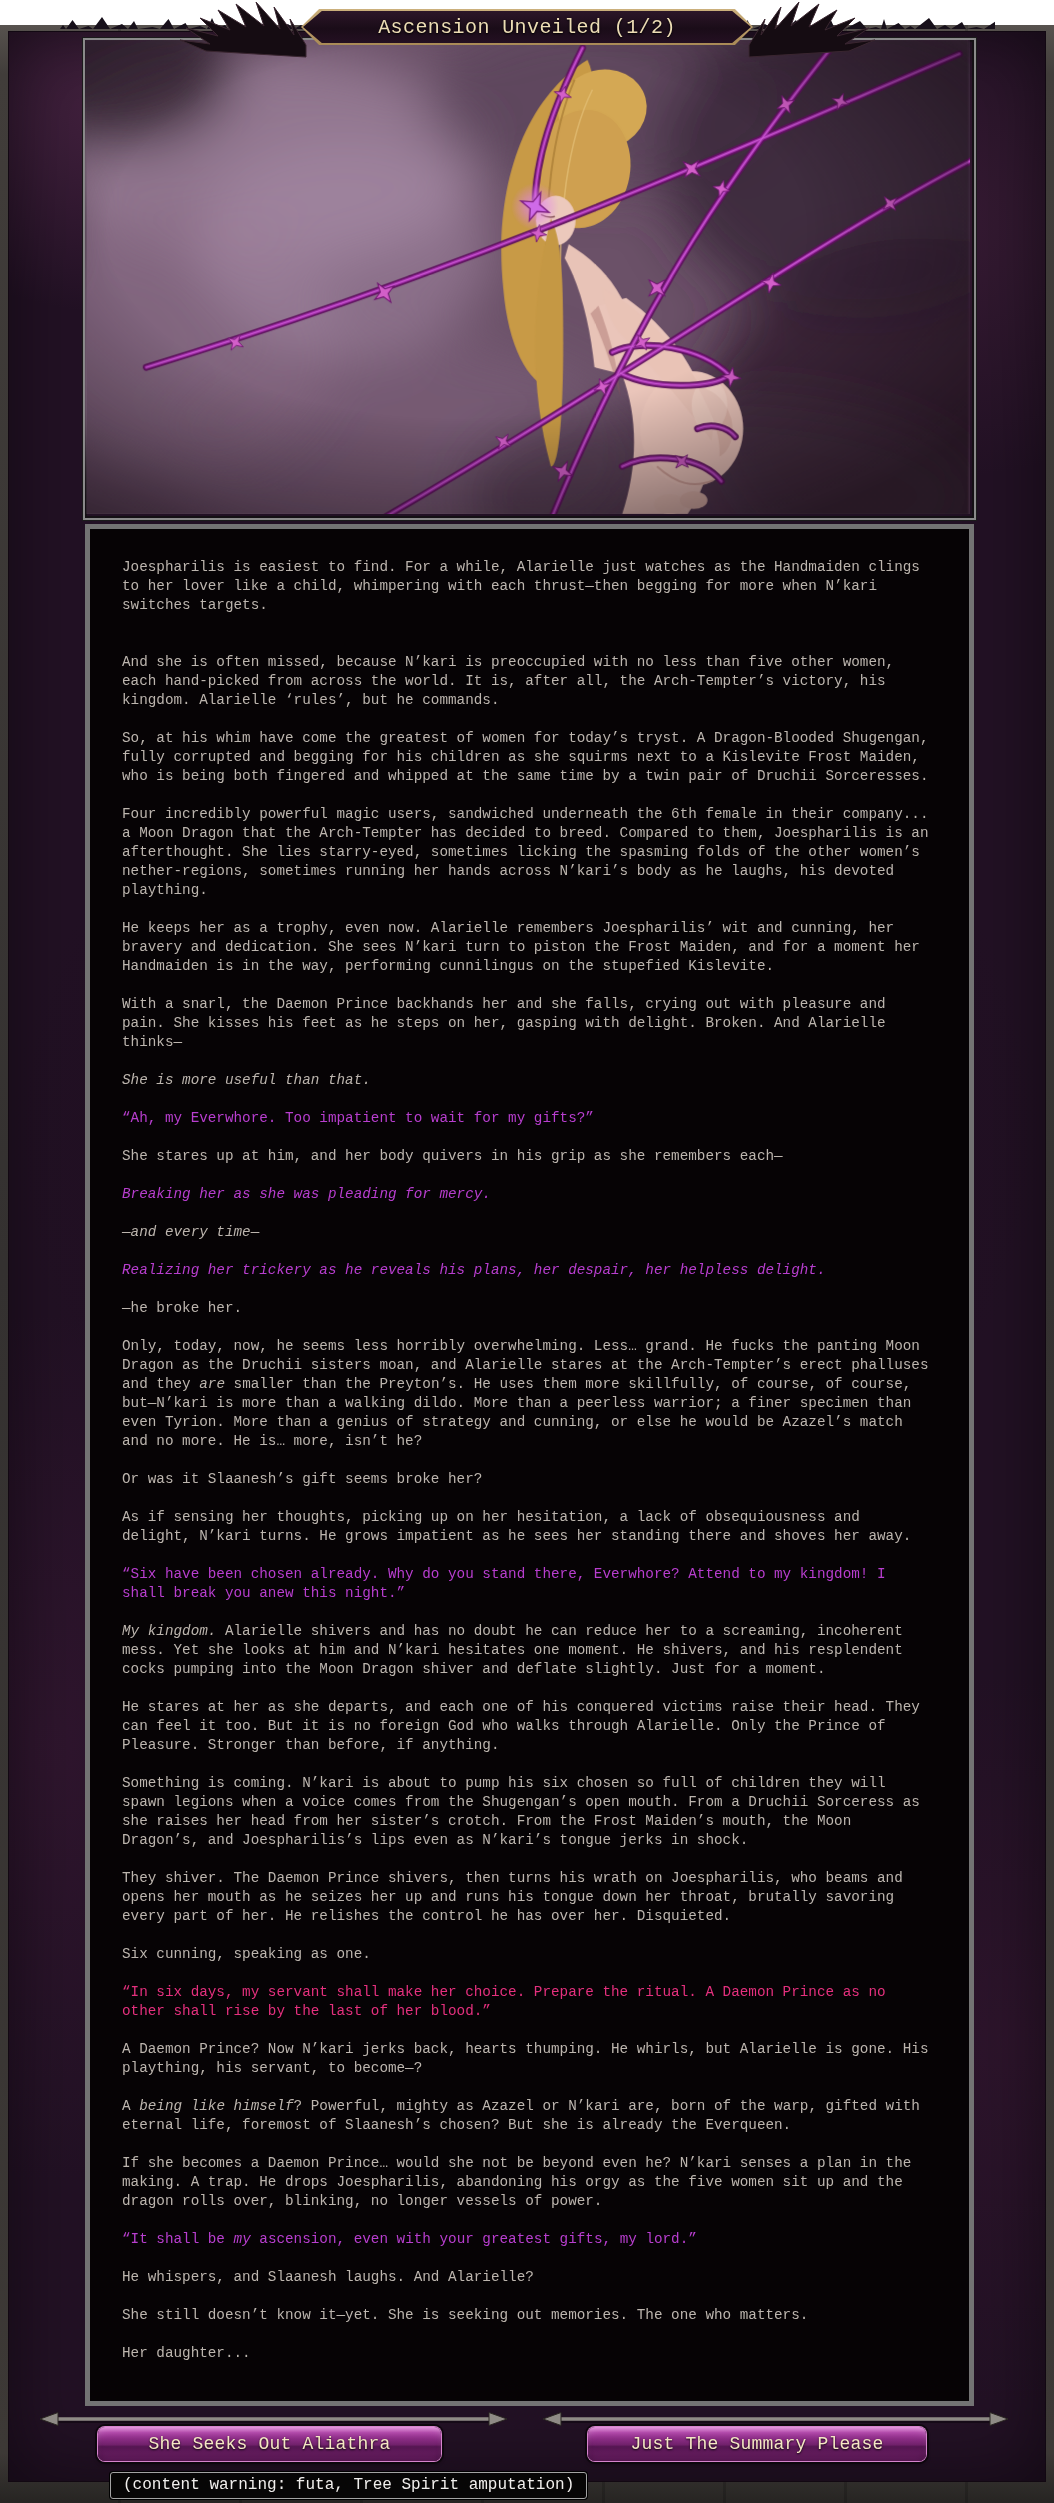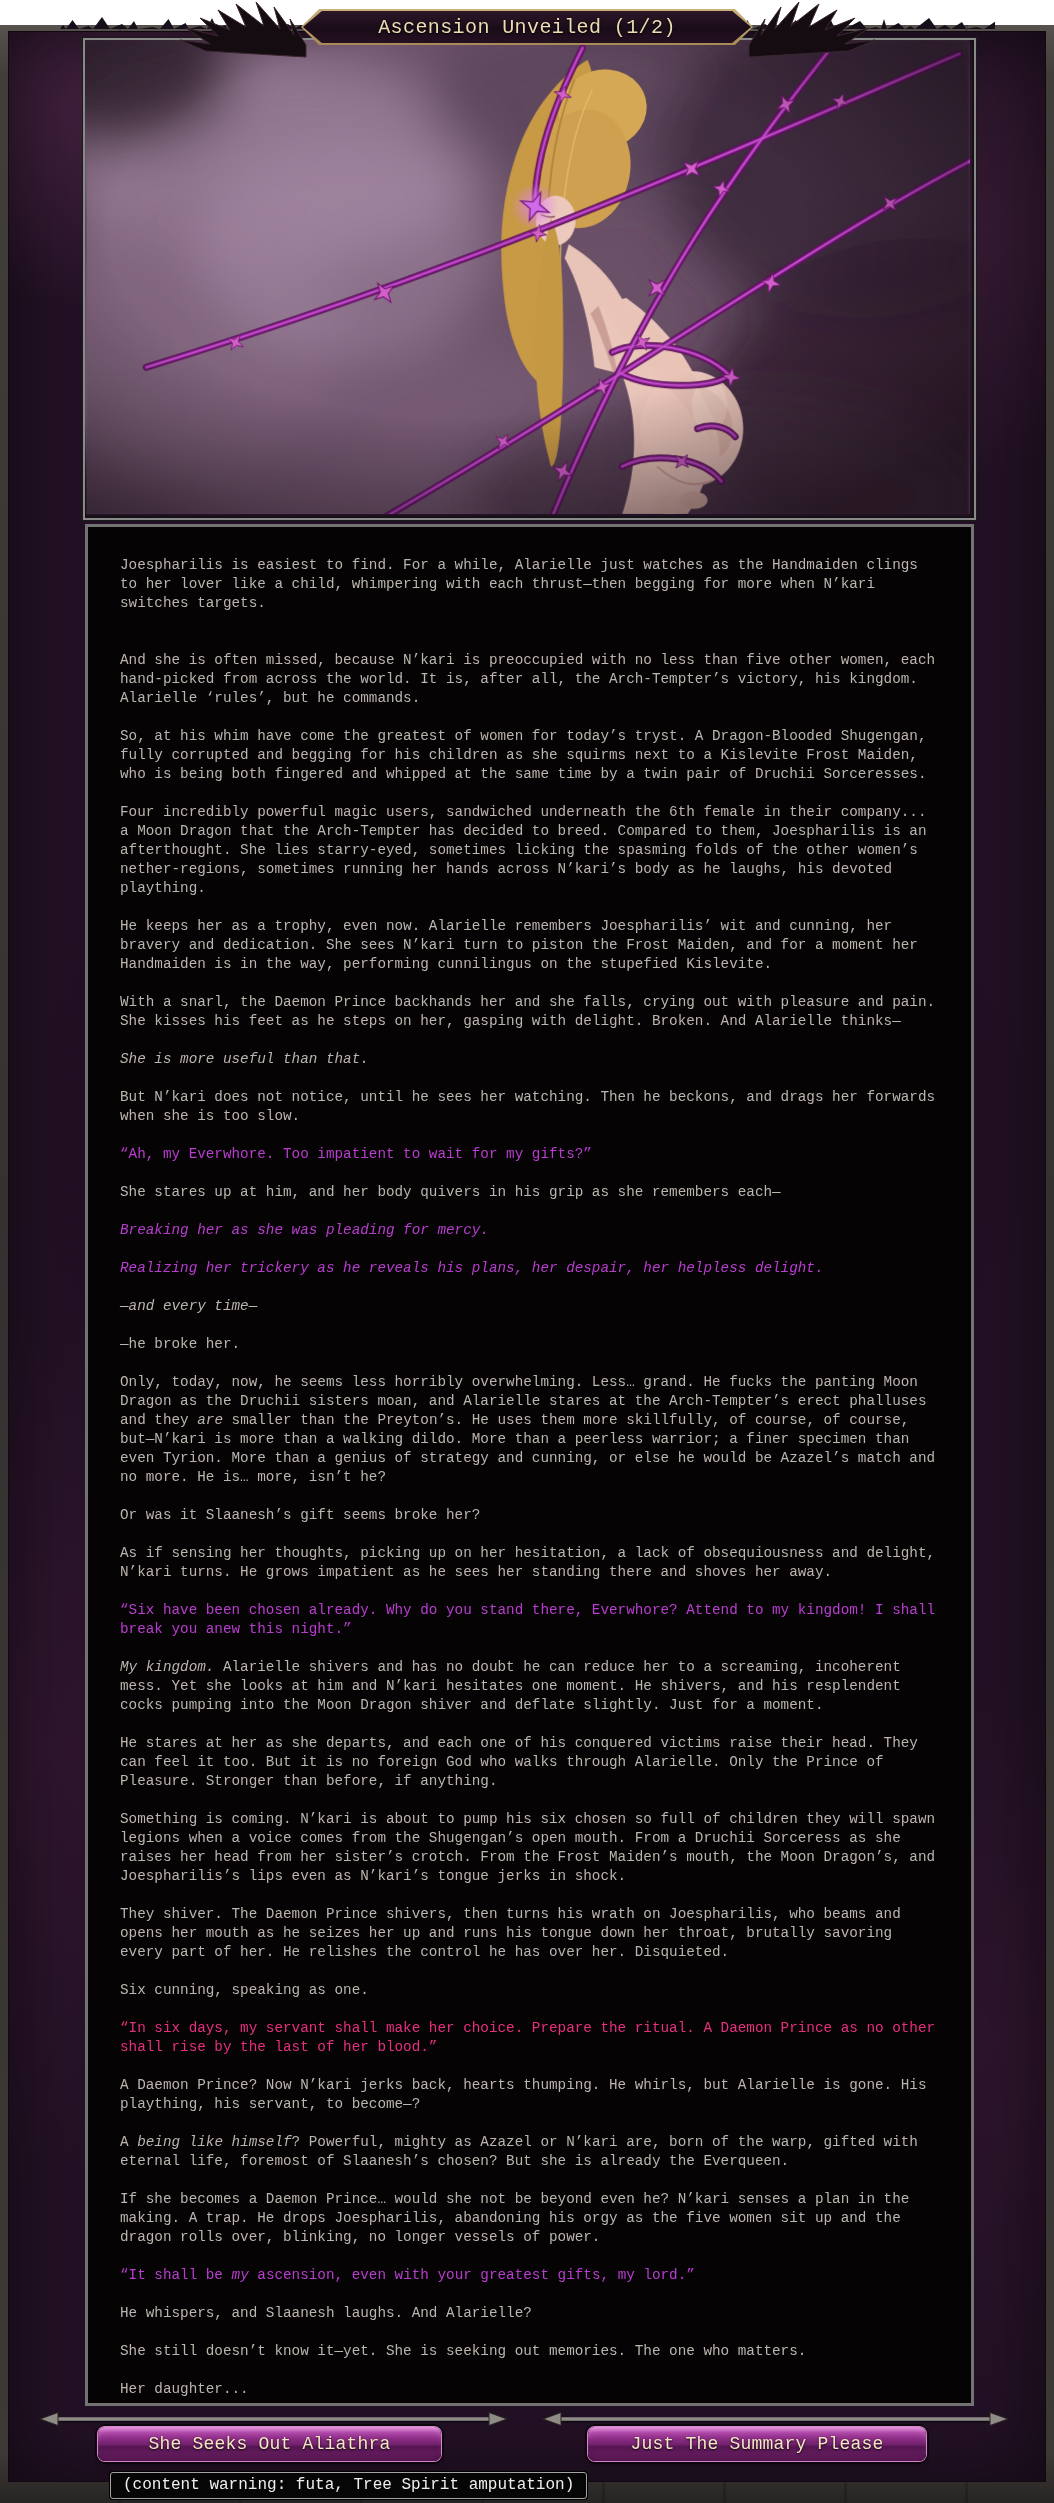--- a/index.html
+++ b/index.html
@@ -35,21 +35,21 @@
     background:linear-gradient(180deg,#2c1628 0%,#1a0c18 55%,#241022 100%);
     display:flex;align-items:center;justify-content:center;}
   .banner-title{font-size:20px;color:#ecdcb4;letter-spacing:.4px;
     text-shadow:0 1px 2px #000;}
   
   .event-image{position:absolute;left:83px;top:38px;width:889px;height:478px;z-index:2;
     border:2px solid #8a8a8a;box-shadow:0 0 0 1px #1b1b1b, inset 0 0 0 2px #141014;}
   .event-image svg{display:block;}
   
   .text-panel{position:absolute;left:85px;top:524px;width:889px;height:1882px;z-index:2;
-    background:#060305;border:3px solid #737373;box-sizing:border-box;
+    background:#060305;border:5px solid #737373;box-sizing:border-box;
     padding:29px 32px 20px 32px;overflow:hidden;}
   .text-flow{font-size:14.3px;line-height:19px;color:var(--body,#bcb5ae);}
   .para{margin:0 0 19px 0;}
   .para.gap-large{margin-top:38px;}
   .style-italic{font-style:italic;}
   .style-magenta{color:var(--magenta,#b83ecf);}
   .style-magenta-italic{color:var(--magenta,#b83ecf);font-style:italic;}
   .style-pink{color:var(--pink,#e5307e);}
   .para em{font-style:italic;}
   
@@ -213,26 +213,25 @@
 
   <div class="text-panel">
     <div class="text-flow" id="text-flow">
         <p class="para style-normal"><span>Joespharilis is easiest to find. For a while, Alarielle just watches as the Handmaiden clings to her lover like a child, whimpering with each thrust—then begging for more when N’kari switches targets.</span></p>
         <p class="para style-normal gap-large"><span>And she is often missed, because N’kari is preoccupied with no less than five other women, each hand-picked from across the world. It is, after all, the Arch-Tempter’s victory, his kingdom. Alarielle ‘rules’, but he commands.</span></p>
         <p class="para style-normal"><span>So, at his whim have come the greatest of women for today’s tryst. A Dragon-Blooded Shugengan, fully corrupted and begging for his children as she squirms next to a Kislevite Frost Maiden, who is being both fingered and whipped at the same time by a twin pair of Druchii Sorceresses.</span></p>
         <p class="para style-normal"><span>Four incredibly powerful magic users, sandwiched underneath the 6th female in their company... a Moon Dragon that the Arch-Tempter has decided to breed. Compared to them, Joespharilis is an afterthought. She lies starry-eyed, sometimes licking the spasming folds of the other women’s nether-regions, sometimes running her hands across N’kari’s body as he laughs, his devoted plaything.</span></p>
         <p class="para style-normal"><span>He keeps her as a trophy, even now. Alarielle remembers Joespharilis’ wit and cunning, her bravery and dedication. She sees N’kari turn to piston the Frost Maiden, and for a moment her Handmaiden is in the way, performing cunnilingus on the stupefied Kislevite.</span></p>
         <p class="para style-normal"><span>With a snarl, the Daemon Prince backhands her and she falls, crying out with pleasure and pain. She kisses his feet as he steps on her, gasping with delight. Broken. And Alarielle thinks—</span></p>
         <p class="para style-italic"><span>She is more useful than that.</span></p>
-        <p class="para style-normal"><span>But N’kari does not notice, until he sees her watching. Then he beckons, and drags her forwards when she is too slow.</span></p>
         <p class="para style-magenta"><span>“Ah, my Everwhore. Too impatient to wait for my gifts?”</span></p>
         <p class="para style-normal"><span>She stares up at him, and her body quivers in his grip as she remembers each—</span></p>
         <p class="para style-magenta-italic"><span>Breaking her as she was pleading for mercy.</span></p>
+        <p class="para style-italic"><span>—and every time—</span></p>
         <p class="para style-magenta-italic"><span>Realizing her trickery as he reveals his plans, her despair, her helpless delight.</span></p>
-        <p class="para style-italic"><span>—and every time—</span></p>
         <p class="para style-normal"><span>—he broke her.</span></p>
         <p class="para style-normal"><span>Only, today, now, he seems less horribly overwhelming. Less… grand. He fucks the panting Moon Dragon as the Druchii sisters moan, and Alarielle stares at the Arch-Tempter’s erect phalluses and they </span><em>are</em><span> smaller than the Preyton’s. He uses them more skillfully, of course, of course, but—N’kari is more than a walking dildo. More than a peerless warrior; a finer specimen than even Tyrion. More than a genius of strategy and cunning, or else he would be Azazel’s match and no more. He is… more, isn’t he?</span></p>
         <p class="para style-normal"><span>Or was it Slaanesh’s gift seems broke her?</span></p>
         <p class="para style-normal"><span>As if sensing her thoughts, picking up on her hesitation, a lack of obsequiousness and delight, N’kari turns. He grows impatient as he sees her standing there and shoves her away.</span></p>
         <p class="para style-magenta"><span>“Six have been chosen already. Why do you stand there, Everwhore? Attend to my kingdom! I shall break you anew this night.”</span></p>
         <p class="para style-normal"><em>My kingdom.</em><span> Alarielle shivers and has no doubt he can reduce her to a screaming, incoherent mess. Yet she looks at him and N’kari hesitates one moment. He shivers, and his resplendent cocks pumping into the Moon Dragon shiver and deflate slightly. Just for a moment.</span></p>
         <p class="para style-normal"><span>He stares at her as she departs, and each one of his conquered victims raise their head. They can feel it too. But it is no foreign God who walks through Alarielle. Only the Prince of Pleasure. Stronger than before, if anything.</span></p>
         <p class="para style-normal"><span>Something is coming. N’kari is about to pump his six chosen so full of children they will spawn legions when a voice comes from the Shugengan’s open mouth. From a Druchii Sorceress as she raises her head from her sister’s crotch. From the Frost Maiden’s mouth, the Moon Dragon’s, and Joespharilis’s lips even as N’kari’s tongue jerks in shock.</span></p>
         <p class="para style-normal"><span>They shiver. The Daemon Prince shivers, then turns his wrath on Joespharilis, who beams and opens her mouth as he seizes her up and runs his tongue down her throat, brutally savoring every part of her. He relishes the control he has over her. Disquieted.</span></p>
         <p class="para style-normal"><span>Six cunning, speaking as one.</span></p>

